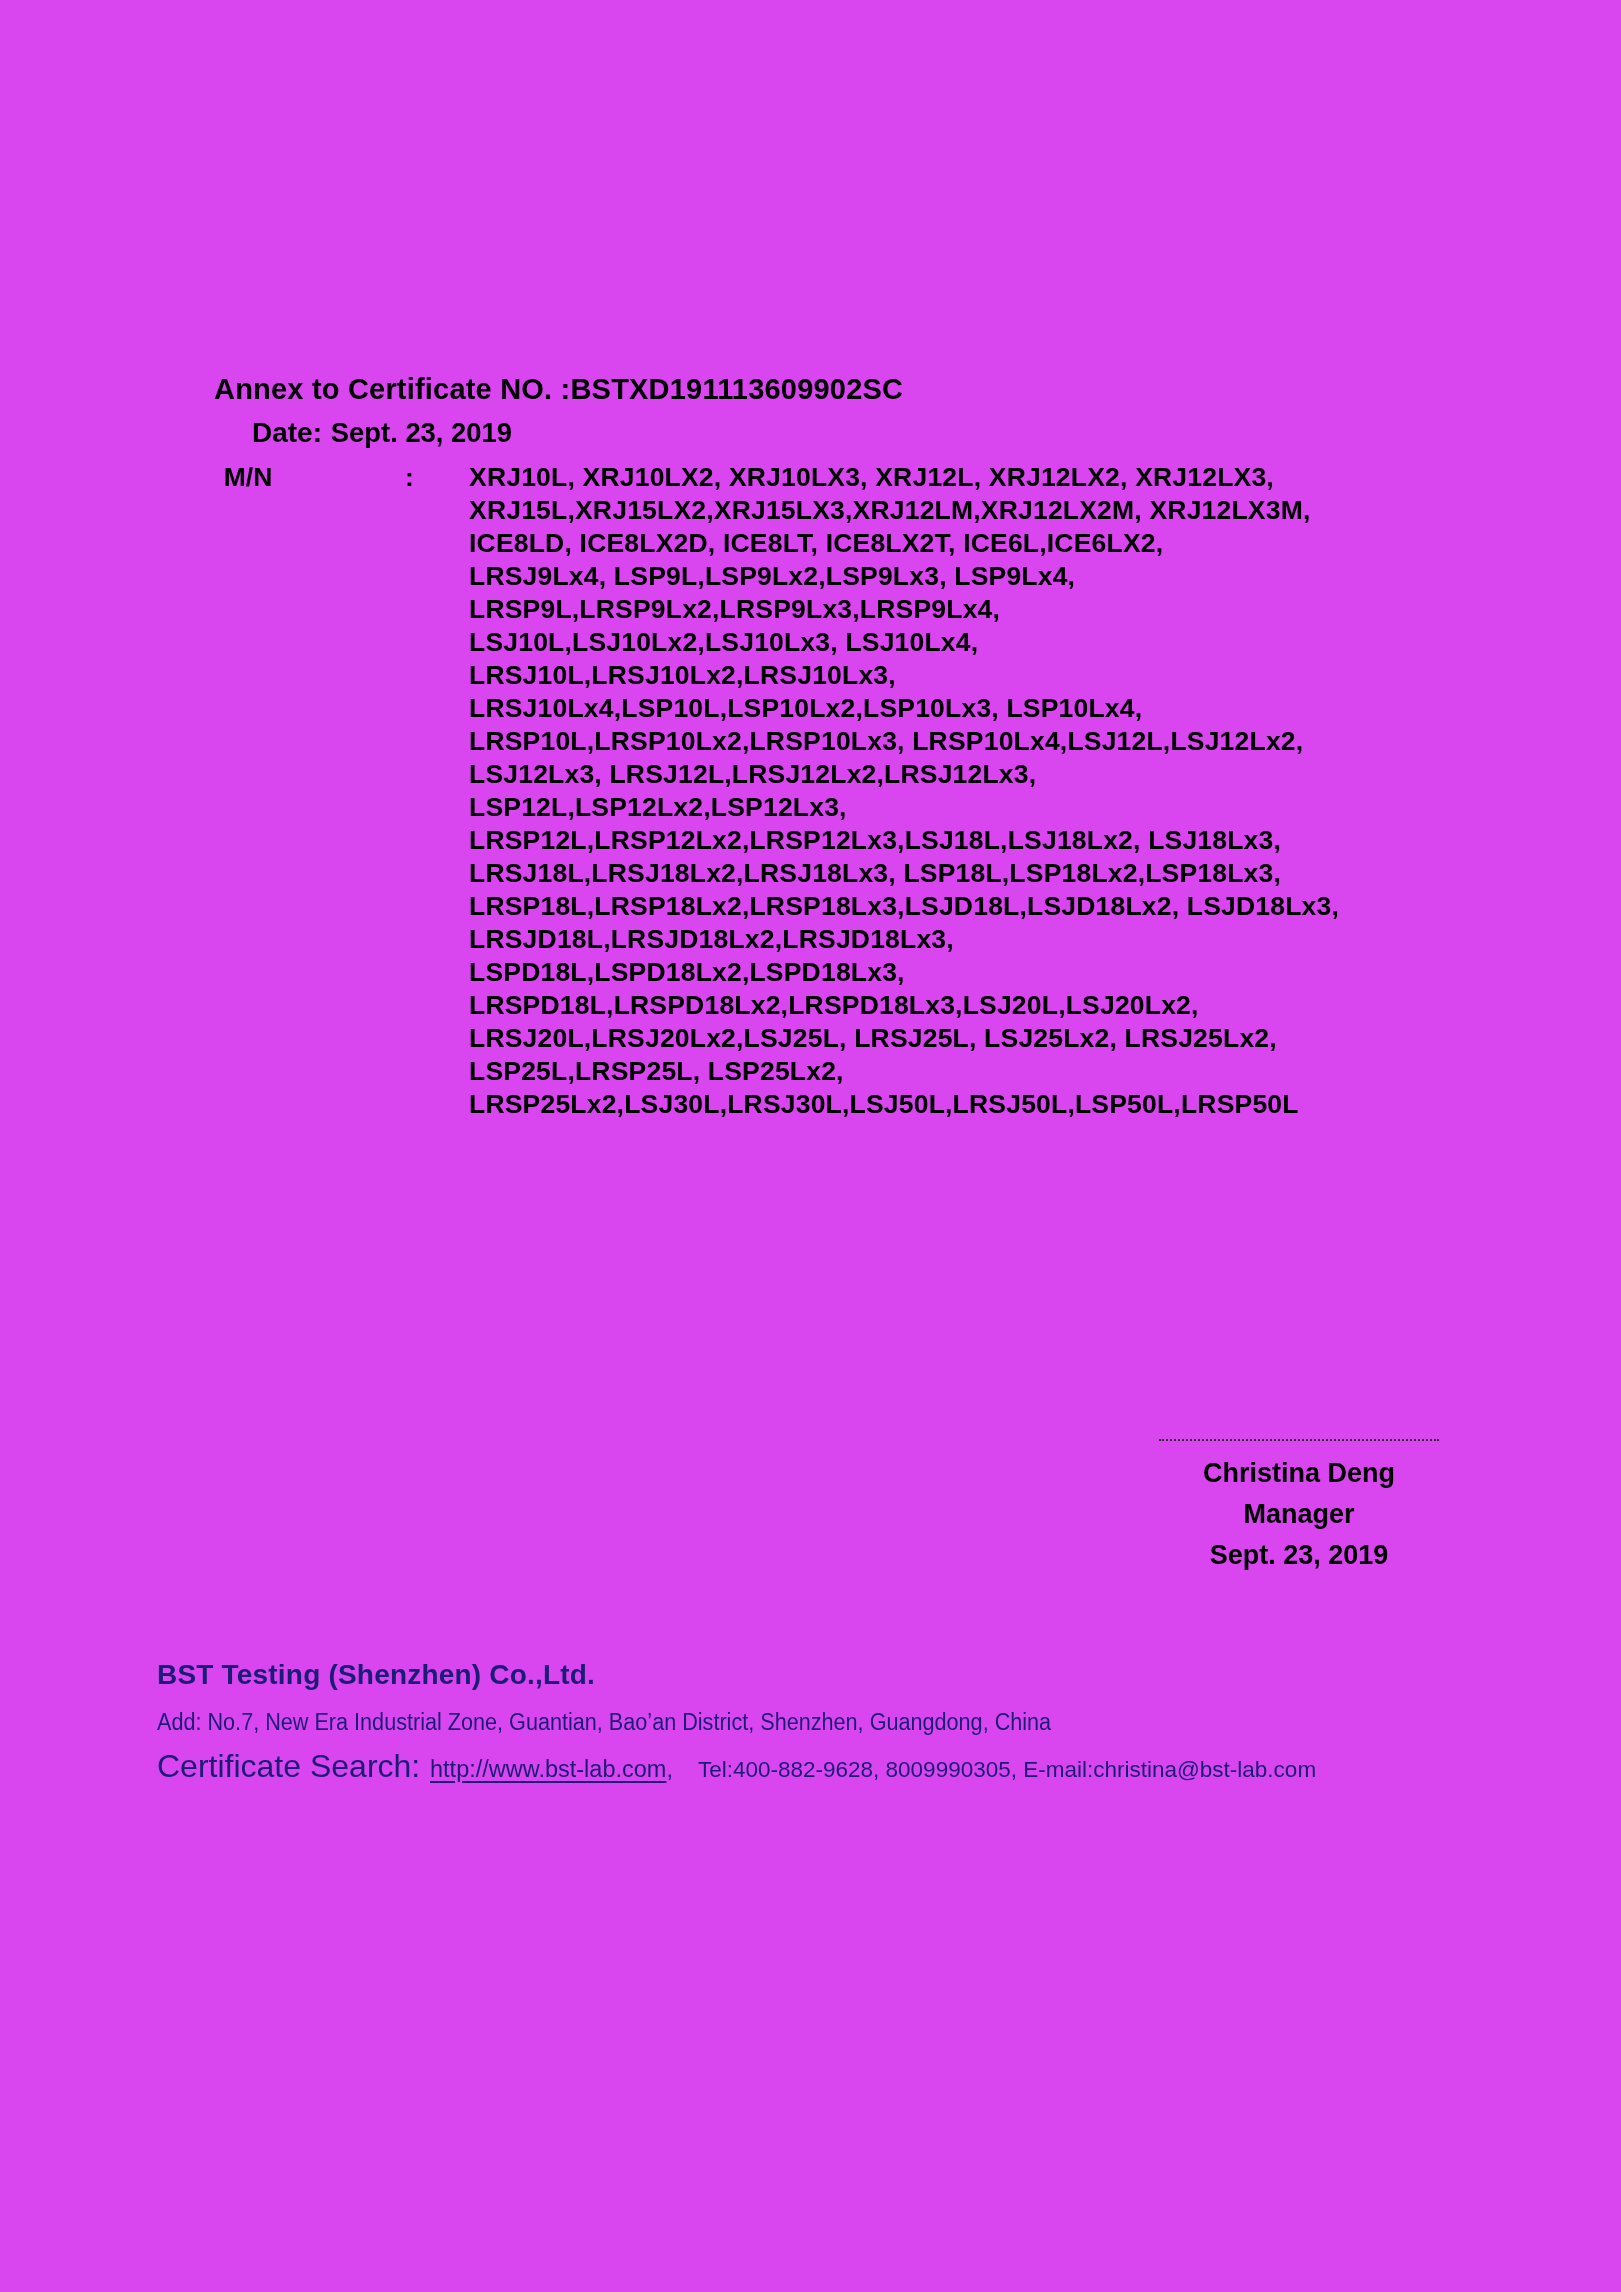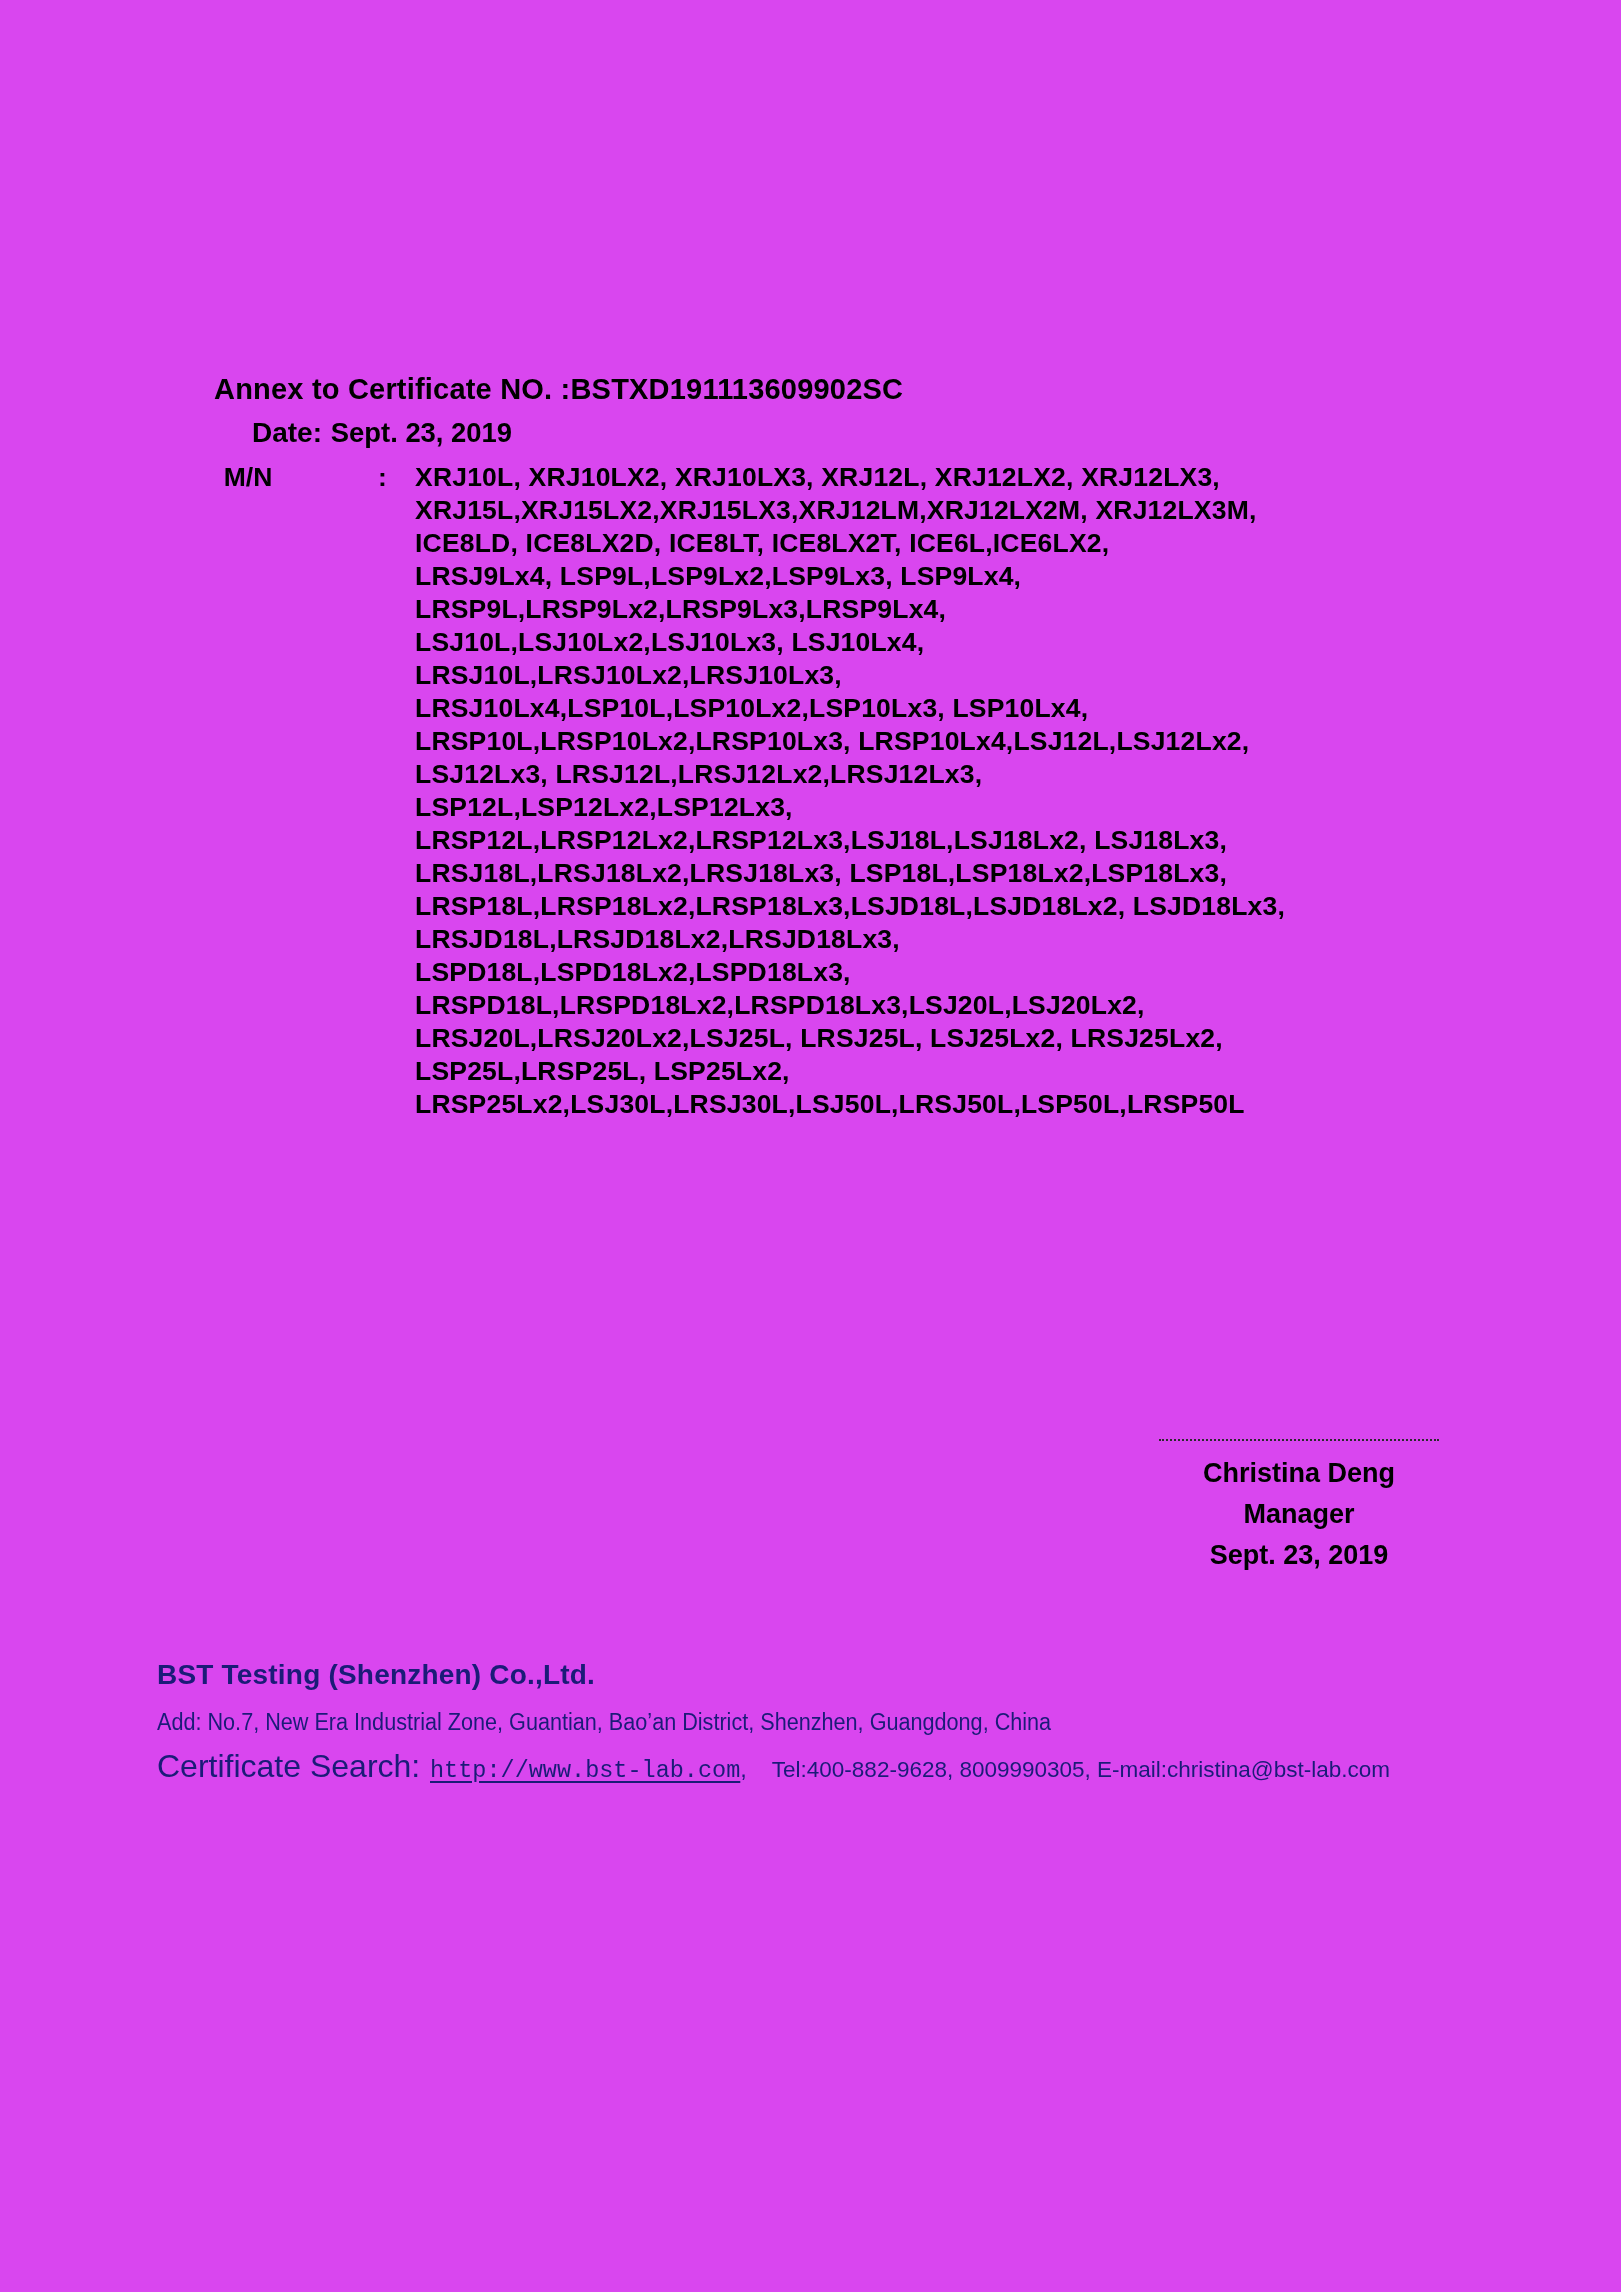--- a/index.html
+++ b/index.html
@@ -42,20 +42,21 @@
     margin-right: 8.8px;
     margin-left: 38px;
   }
   .date-value {
     font-size: 27.4px;
   }
   .mn-row {
     margin-top: 7.8px;
     display: flex;
     align-items: flex-start;
+    gap: 27px;
   }
   .mn-label {
     flex: 0 0 164px;
     padding-left: 9.8px;
     box-sizing: border-box;
     font-size: 26.5px;
     font-weight: bold;
     line-height: 33px;
   }
   .mn-colon {
@@ -125,21 +126,20 @@
   .search-label {
     font-size: 32px;
     margin-right: 9.8px;
   }
   .search-url {
     font-size: 23.5px;
     color: var(--footer-navy, #1b1b78);
     text-decoration: underline;
     text-underline-offset: 3.9px;
     cursor: pointer;
-    font-family: Liberation Mono, monospace;
   }
   .search-comma {
     font-size: 23.5px;
   }
   .search-tail {
     font-size: 22.5px;
     margin-left: 25px;
   }
 </style>
 </head>

